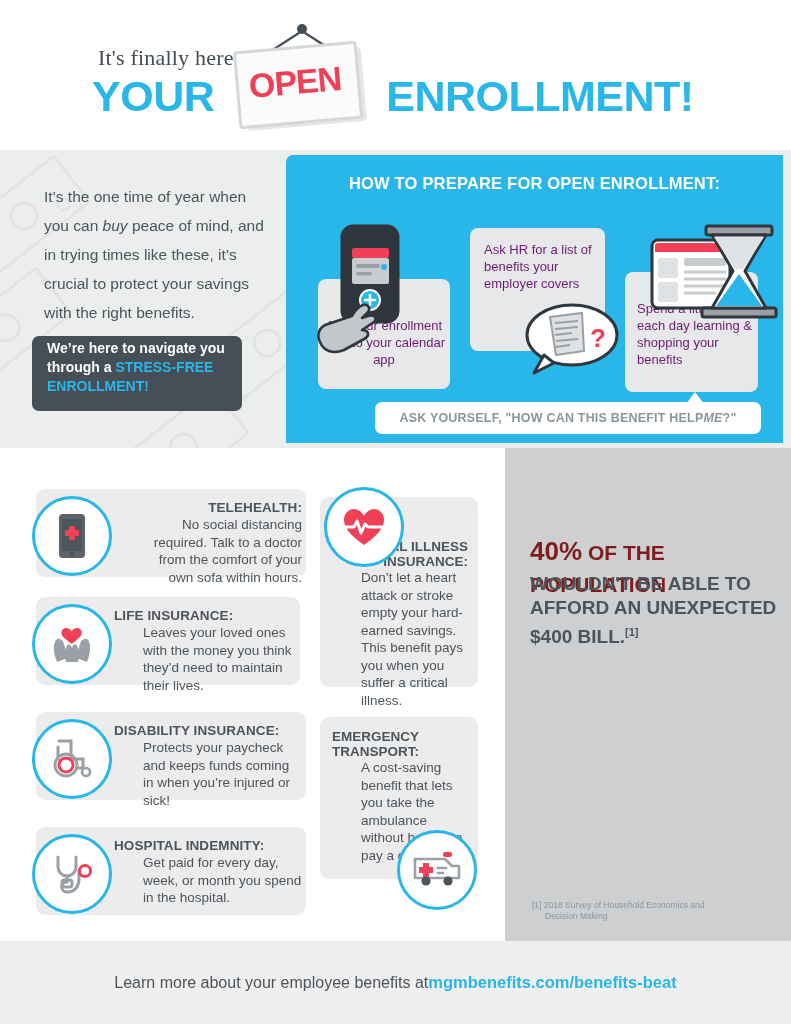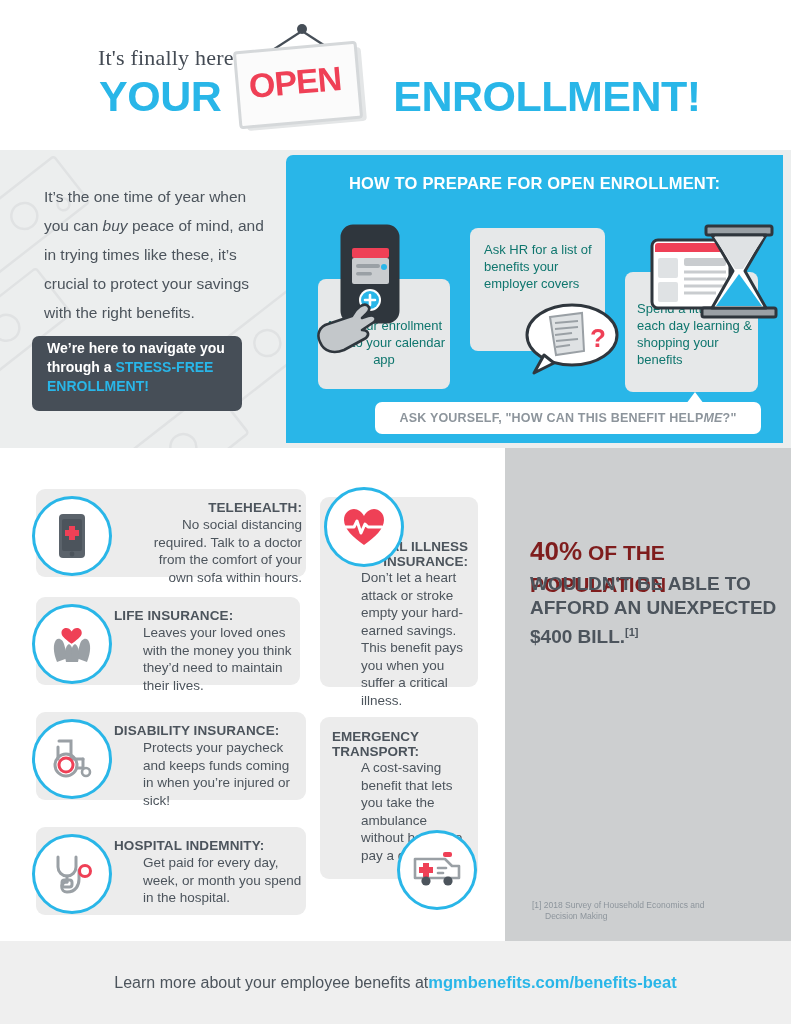--- a/index.html
+++ b/index.html
@@ -17,21 +17,21 @@
   
   .header { position: relative; height: 150px; background: #ffffff; }
   .hdr-kicker {
     position: absolute; left: 98px; top: 45px;
     font-family: "Liberation Serif", serif;
     font-size: 22px; color: #444b54; letter-spacing: 0.2px;
   }
   .hdr-main {
     position: absolute; left: 92px; top: 72px;
     font-size: 43px; font-weight: bold; color: #29b6e8;
-    letter-spacing: -0.5px; white-space: nowrap; margin-left: 7px;
+    letter-spacing: -0.5px; white-space: nowrap;
   }
   .hdr-main .word2 { margin-left: 172px; }
 
   
   .sign-wrap { position: absolute; left: 228px; top: 22px; width: 148px; height: 108px; }
   .sign-shadow {
     position: absolute; left: 16px; top: 30px; width: 120px; height: 74px;
     background: #e4e6e7; border-radius: 4px; transform: rotate(-5deg);
   }
   .sign-plate {
@@ -65,21 +65,21 @@
   .blue-panel {
     position: absolute; left: 286px; top: 155px; width: 497px; height: 288px;
     background: #29b6e8; border-radius: 7px 0 0 0;
   }
   .blue-title {
     position: absolute; left: 0; top: 19px; width: 497px; text-align: center;
     font-size: 16.5px; font-weight: bold; color: #ffffff; letter-spacing: 0.2px;
   }
   .step-card {
     position: absolute; background: #e6e8e9; border-radius: 8px; box-sizing: border-box;
-    color: #0f766e; font-size: 13px; line-height: 17px;
+    color: #701a75; font-size: 13px; line-height: 17px;
   }
   .card-1 { left: 318px; top: 279px; width: 132px; height: 110px; padding: 0; }
   .card-1 .txt { position:absolute; left: 0; top: 38px; width: 132px; text-align:center; }
   .card-2 { left: 470px; top: 228px; width: 135px; height: 123px; }
   .card-2 .txt { position:absolute; left: 14px; top: 13px; width: 115px; }
   .card-3 { left: 625px; top: 272px; width: 133px; height: 120px; }
   .card-3 .txt { position:absolute; left: 12px; top: 28px; width: 120px; }
 
   .ask-banner {
     position: absolute; left: 375px; top: 402px; width: 386px; height: 32px;

